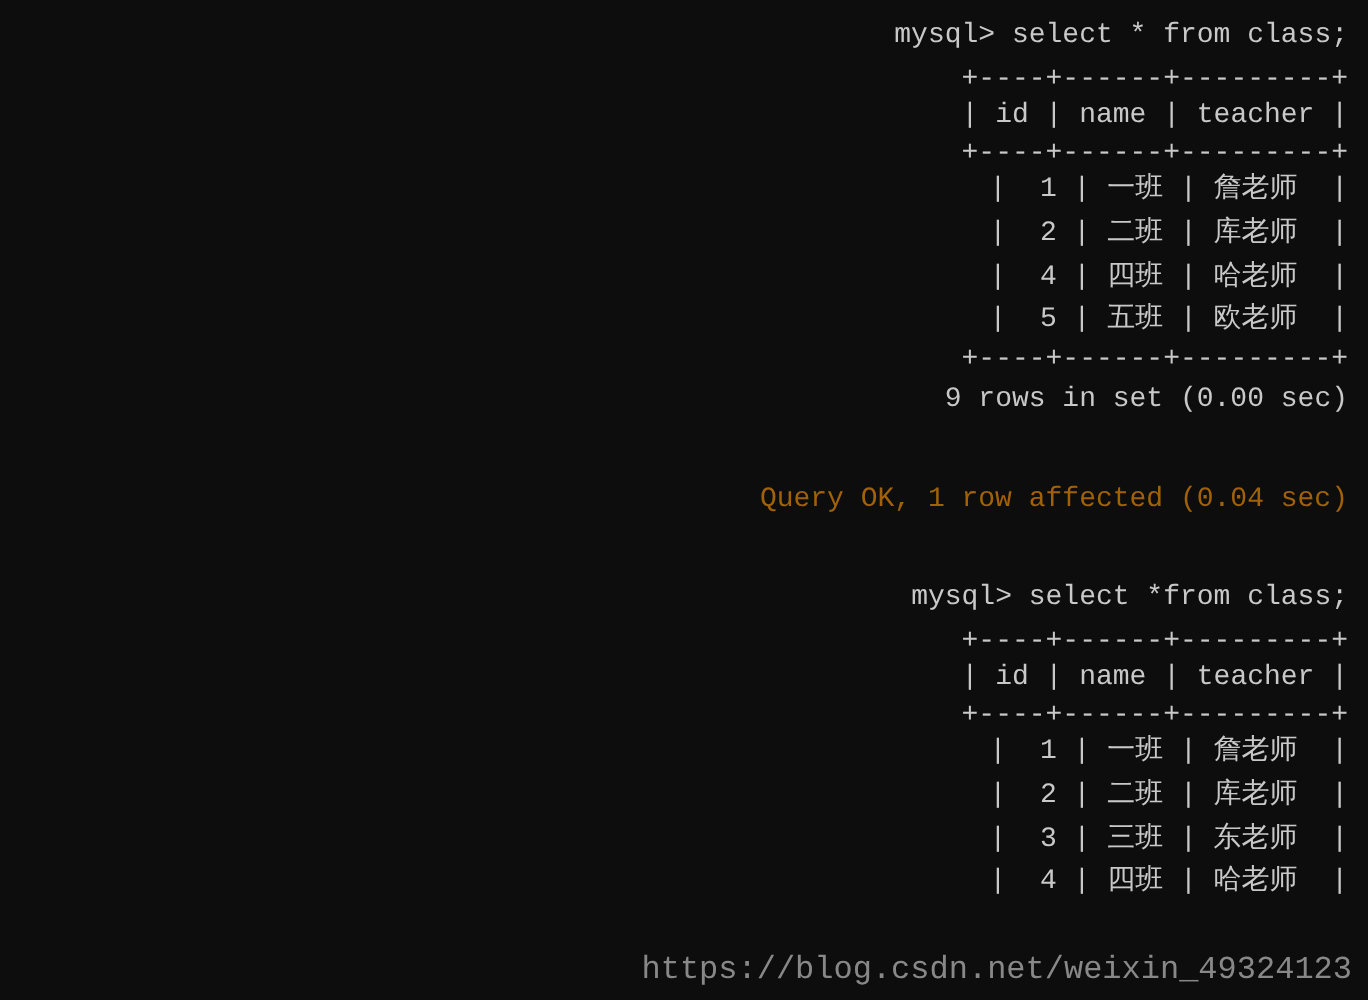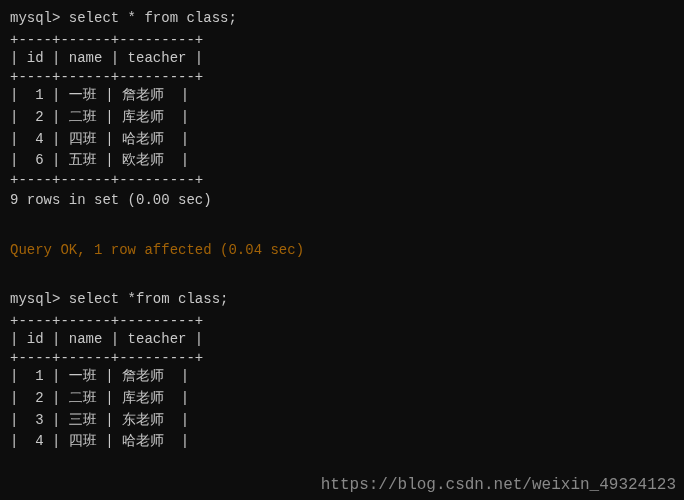--- a/index.html
+++ b/index.html
@@ -1,18 +1,19 @@
 <!DOCTYPE html>
 <html><head>
   <meta charset="utf-8">
   <style>
     * {
       margin: 0;
       padding: 0;
       box-sizing: border-box;
+      text-align: right;
     }
 
     body {
       width: 684px;
       height: 500px;
       background-color: #0d0d0d;
       font-family: 'Courier New', Courier, monospace;
       font-size: 14px;
       color: #c8c8c8;
       overflow: hidden;
@@ -61,21 +62,21 @@
 
   <div class="line cmd-line">mysql&gt; select * from class;</div>
 
   <div class="table-wrapper">
     <div class="h-rule">+----+------+---------+</div>
     <div class="line">| id | name | teacher |</div>
     <div class="h-rule">+----+------+---------+</div>
     <div class="line">|  1 | 一班 | 詹老师  |</div>
     <div class="line">|  2 | 二班 | 库老师  |</div>
     <div class="line">|  4 | 四班 | 哈老师  |</div>
-    <div class="line">|  6 | 五班 | 欧老师  |</div>
+    <div class="line">|  5 | 五班 | 欧老师  |</div>
     <div class="h-rule">+----+------+---------+</div>
   </div>
 
   <div class="line">9 rows in set (0.00 sec)</div>
 
   <div class="line" style="margin-top:6px;">&nbsp;</div>
   <div class="line update-line">Query OK, 1 row affected (0.04 sec)</div>
 
   <div class="line" style="margin-top:6px;">&nbsp;</div>
   <div class="line cmd-line">mysql&gt; select *from class;</div>

